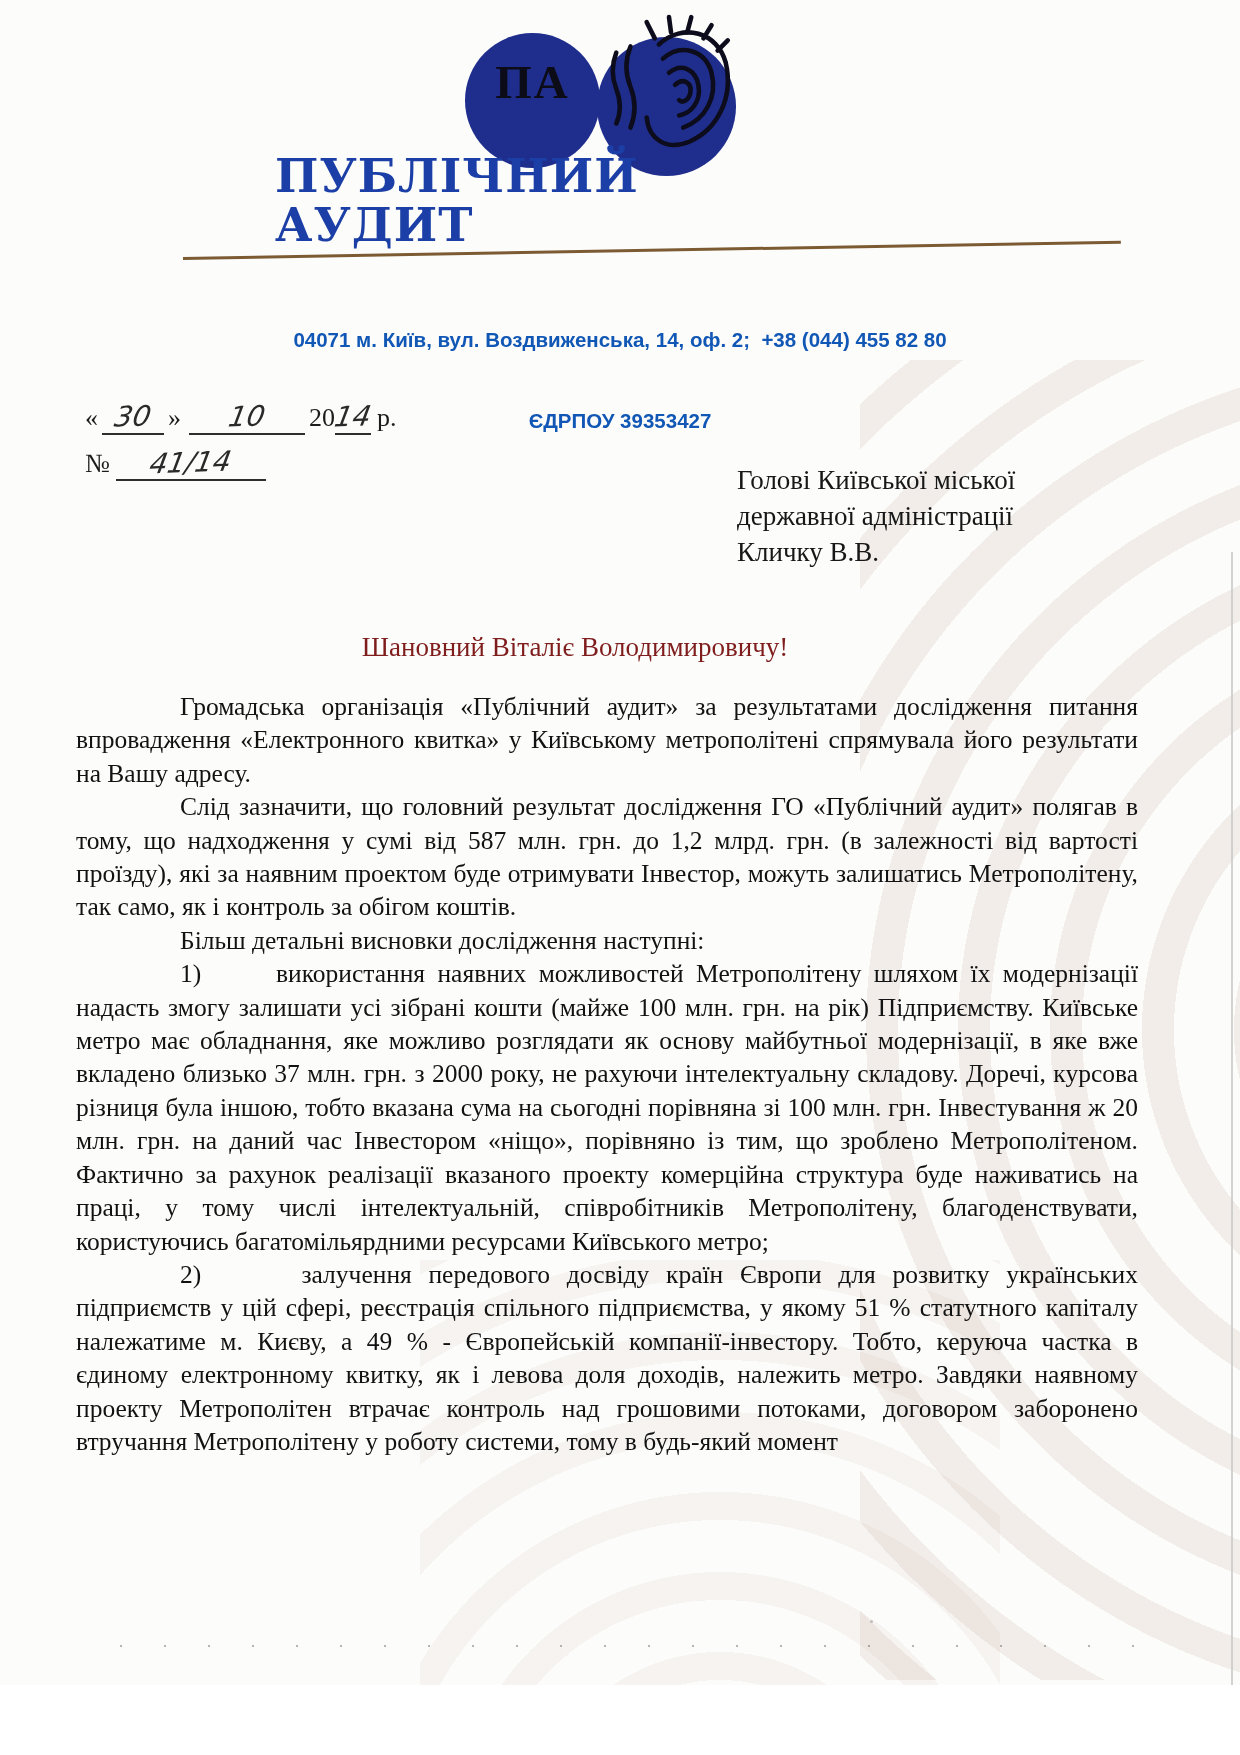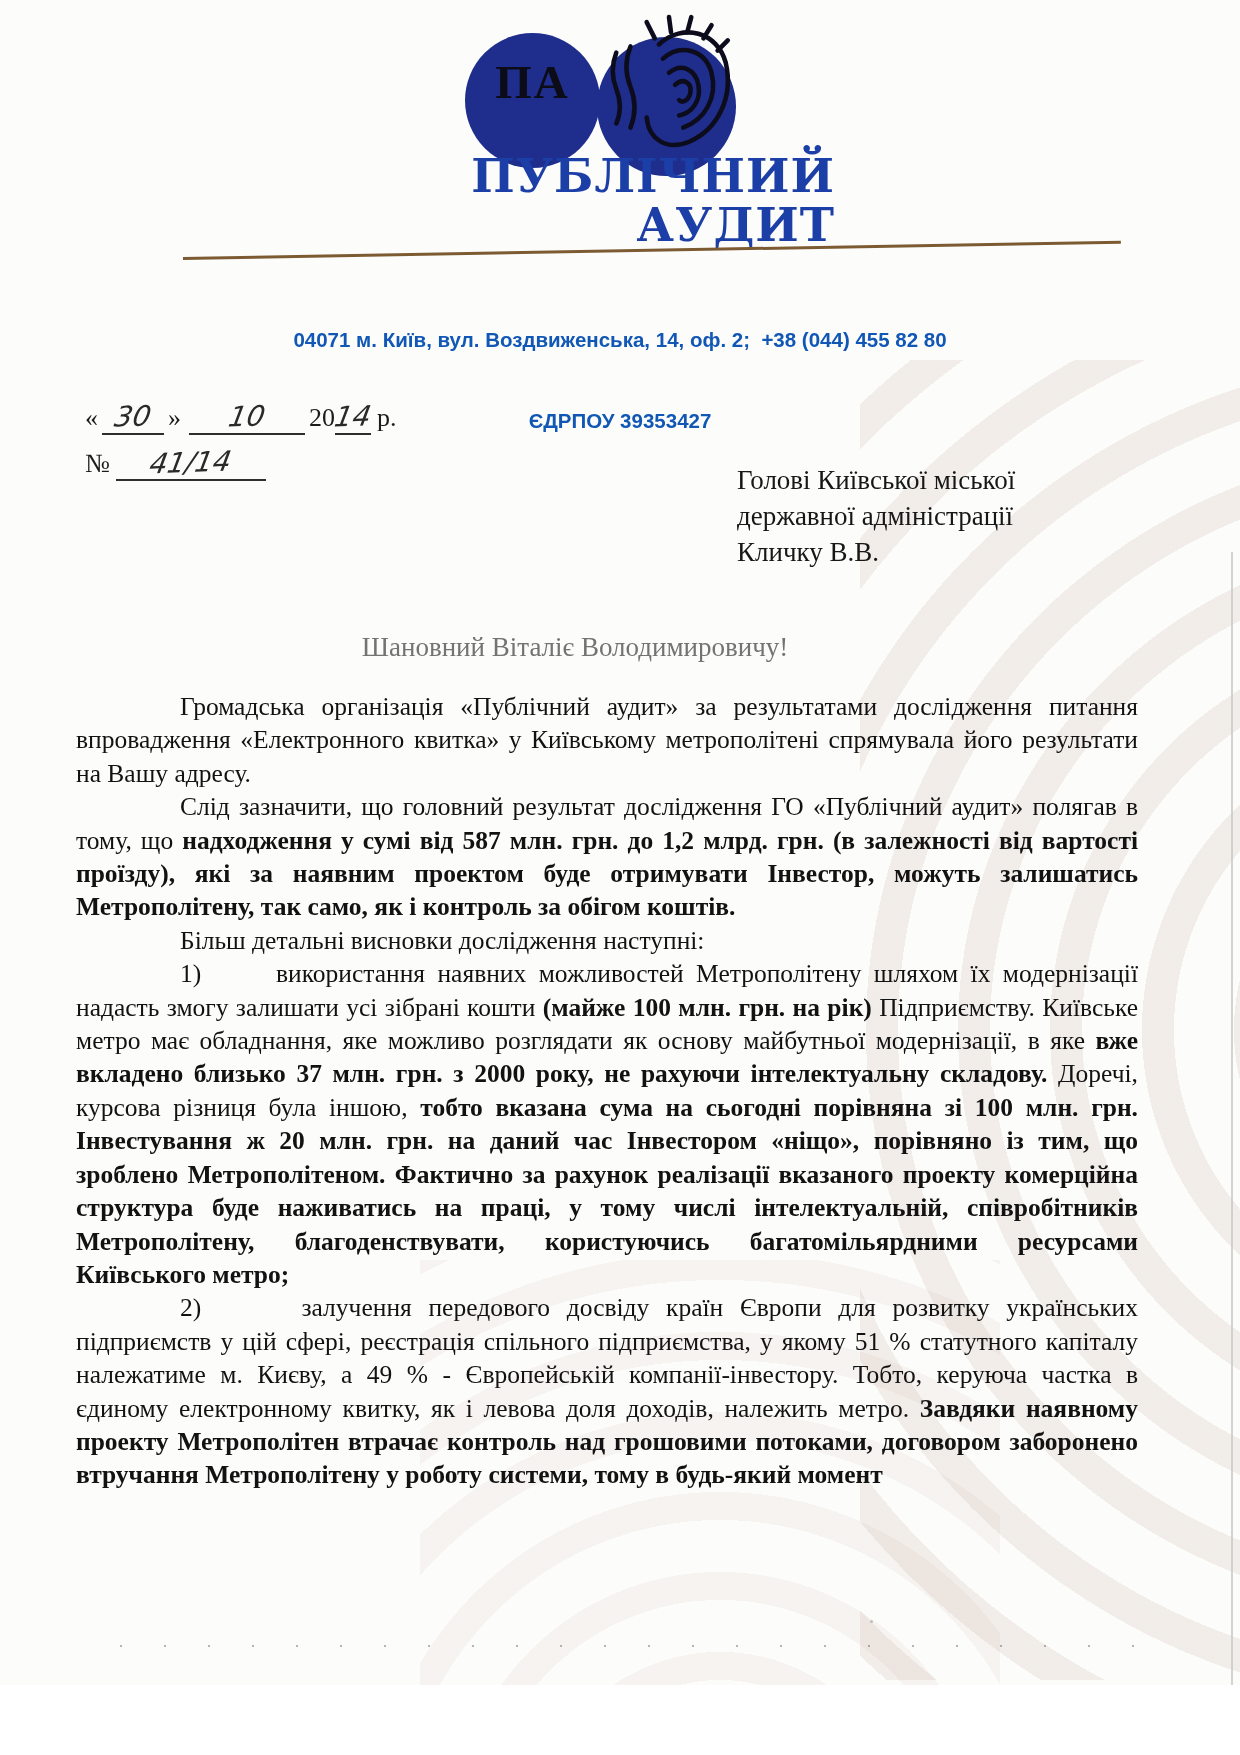--- a/index.html
+++ b/index.html
@@ -20,21 +20,21 @@
 
   
   .circle{position:absolute;border-radius:50%;background:#1f2e8c;z-index:2;}
   .c-left{left:465px;top:33px;width:135px;height:135px;}
   .c-right{left:597px;top:37px;width:139px;height:139px;}
   .monogram{position:absolute;left:465px;top:55px;width:135px;text-align:center;z-index:3;
             font-family:"Liberation Serif",serif;font-weight:bold;font-size:47px;color:#0c0c18;letter-spacing:2px;}
   .ear{position:absolute;left:594px;top:10px;width:152px;height:152px;z-index:3;}
 
   
-  .orgname{left:275px;top:152px;width:560px;text-align:right;
+  .orgname{left:275px;top:152px;width:560px;text-align:left;
            font-family:"DejaVu Serif",serif;font-weight:bold;color:#1b3fa6;
            font-size:46px;line-height:49px;letter-spacing:1px;}
 
   
   .rule{left:183px;top:257px;width:938px;height:3px;background:#7c5b33;
         transform:rotate(-1deg);transform-origin:left center;}
 
   
   .addr{left:90px;top:272px;width:1060px;text-align:center;
         font-family:"Liberation Sans",sans-serif;font-weight:bold;
@@ -51,27 +51,27 @@
   .w-num{width:150px;margin-left:6px;}
   .hand{display:inline-block;font-family:"DejaVu Sans",cursive;font-style:italic;
         font-size:28px;color:#2a2a2a;transform:skewX(-12deg) rotate(-2deg);line-height:30px;}
   .yrp{}
   .yrl{margin-left:6px;}
 
   
   .addressee{left:737px;top:462px;font-size:27px;line-height:36px;color:#171717;}
 
   
-  .salutation{left:80px;top:632px;width:990px;text-align:center;font-size:27px;color:#737373;}
+  .salutation{left:80px;top:632px;width:990px;text-align:center;font-size:27px;color:#7f1d1d;}
 
   
   .bodytext{left:76px;top:690px;width:1062px;font-size:25.5px;line-height:33.4px;
             text-align:justify;color:#121212;}
   .bodytext p{margin:0;text-indent:104px;}
-  .bodytext .b{font-weight:bold;}
+  .bodytext .b{font-weight:normal;}
 
   
   .edge-line{left:1231px;top:552px;width:2px;height:1203px;background:#c8c8c8;opacity:.8;}
   .dot-row{left:120px;top:1645px;width:1040px;height:2px;opacity:.45;
            background:repeating-linear-gradient(90deg,rgba(55,55,65,.8) 0 2px,rgba(0,0,0,0) 2px 44px);}
   .speck{position:absolute;width:3px;height:3px;border-radius:50%;background:#8d8d95;opacity:.5;z-index:2;}
   .bottom-band{left:0;top:1741px;width:1240px;height:14px;background:#edf0f6;}
 </style>
 </head>
 <body>

